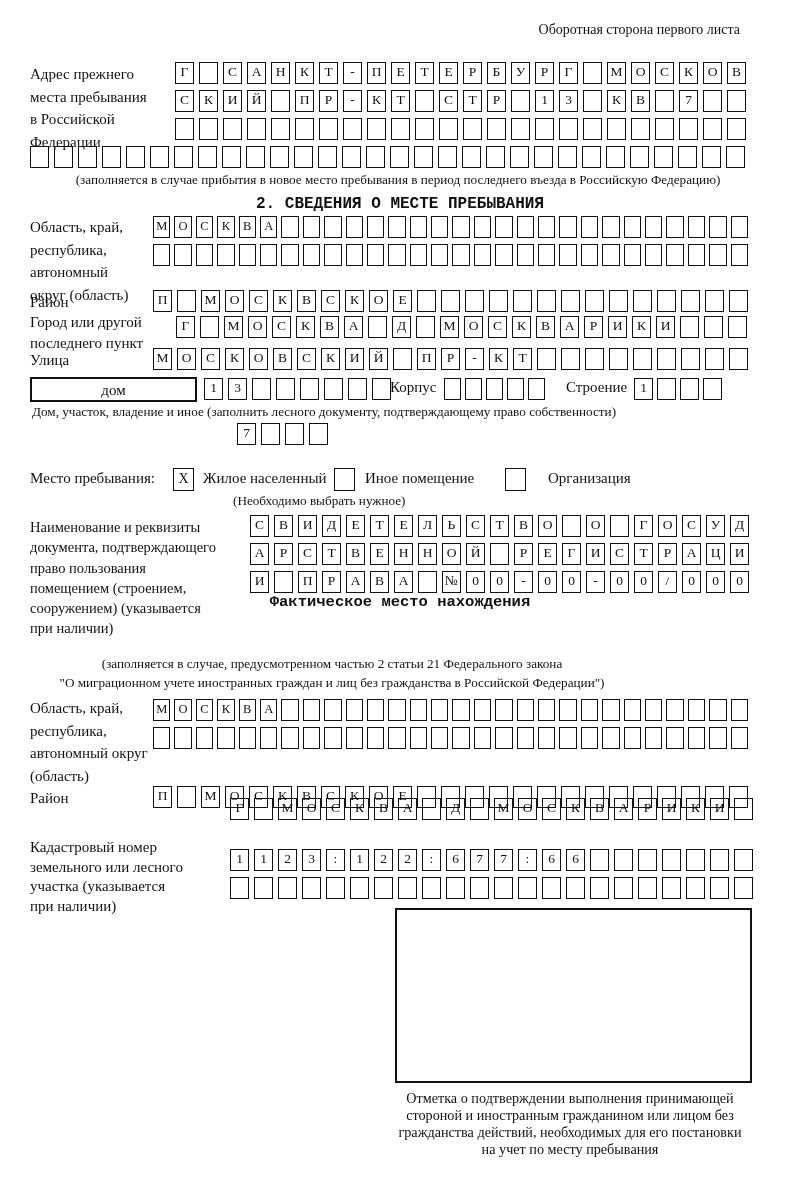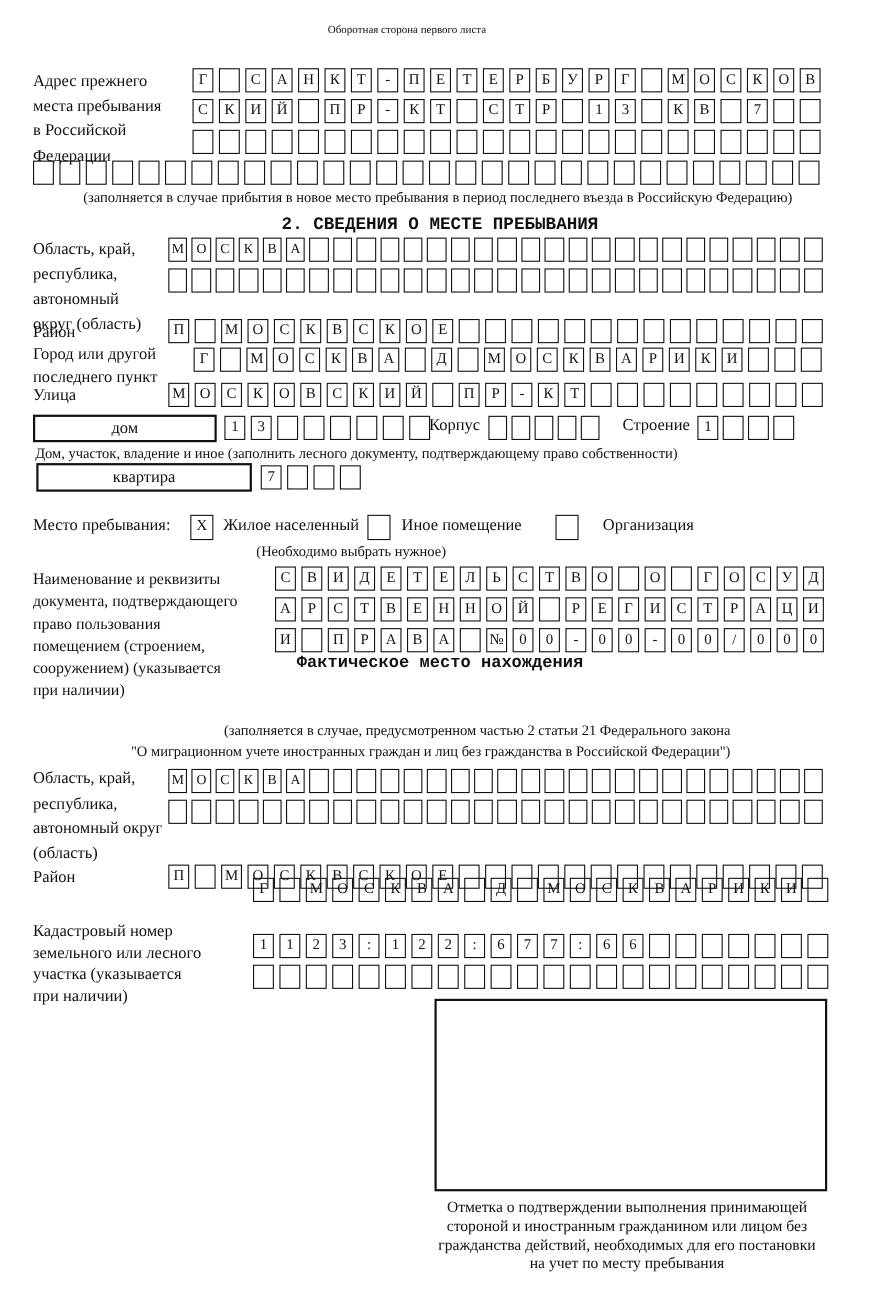--- a/index.html
+++ b/index.html
@@ -31,21 +31,21 @@
     position:absolute;box-sizing:border-box;width:21px;height:23px;
     border:1.8px solid #111;text-align:center;font-size:14px;line-height:19px;
   }
   .stampbox{position:absolute;box-sizing:border-box;border:2px solid #111;background:#fff;}
 </style>
 </head>
 <body>
 
 <div class="page">
 
-  <div class="abs" style="top:22px;left:0;width:740px;text-align:center;font-size:10px;">Оборотная сторона первого листа</div>
+  <div class="abs" style="top:22px;left:0;width:740px;text-align:right;font-size:14px;">Оборотная сторона первого листа</div>
 
   <div class="abs lbl" style="top:63px;left:30px;width:145px;">Адрес прежнего
 места пребывания
 в Российской
 Федерации</div>
   <div class="cellrow" style="top:62px;left:175px;">
       <span class="cell">Г</span>
       <span class="cell"></span>
       <span class="cell">С</span>
       <span class="cell">А</span>
@@ -331,21 +331,20 @@
     </div>
   <div class="abs" style="top:379px;left:566px;font-size:15px;">Строение</div>
   <div class="cellrow stroenie" style="top:378px;left:634px;">
       <span class="cell">1</span>
       <span class="cell"></span>
       <span class="cell"></span>
       <span class="cell"></span>
     </div>
   <div class="abs caption" style="top:404px;left:32px;">Дом, участок, владение и иное (заполнить лесного документу, подтверждающему право собственности)</div>
 
-  <div class="labelbox" style="top:421px;left:33px;width:196px;height:26px;line-height:23px;">квартира</div>
   <div class="cellrow" style="top:423px;left:237px;">
       <span class="cell">7</span>
       <span class="cell"></span>
       <span class="cell"></span>
       <span class="cell"></span>
     </div>
 
   <div class="abs" style="top:470px;left:30px;font-size:15px;">Место пребывания:</div>
   <div class="checkbox" style="top:468px;left:173px;">X</div>
   <div class="abs" style="top:470px;left:203px;font-size:15px;">Жилое населенный</div>
@@ -425,21 +424,21 @@
       <span class="cell">-</span>
       <span class="cell">0</span>
       <span class="cell">0</span>
       <span class="cell">/</span>
       <span class="cell">0</span>
       <span class="cell">0</span>
       <span class="cell">0</span>
     </div>
 
   <div class="abs center bold" style="top:593px;left:0;width:800px;font-size:15.5px;">Фактическое место нахождения</div>
-  <div class="abs center caption" style="top:654px;left:0;width:664px;white-space:pre-line;line-height:19px;text-align:right;">(заполняется в случае, предусмотренном частью 2 статьи 21 Федерального закона
+  <div class="abs center caption" style="top:654px;left:0;width:664px;white-space:pre-line;line-height:19px;">(заполняется в случае, предусмотренном частью 2 статьи 21 Федерального закона
 "О миграционном учете иностранных граждан и лиц без гражданства в Российской Федерации")</div>
 
   <div class="abs lbl" style="top:697px;left:30px;width:135px;">Область, край,
 республика,
 автономный округ
 (область)</div>
   <div class="cellrow sm" style="top:699px;left:153px;">
       <span class="cell">М</span>
       <span class="cell">О</span>
       <span class="cell">С</span>

